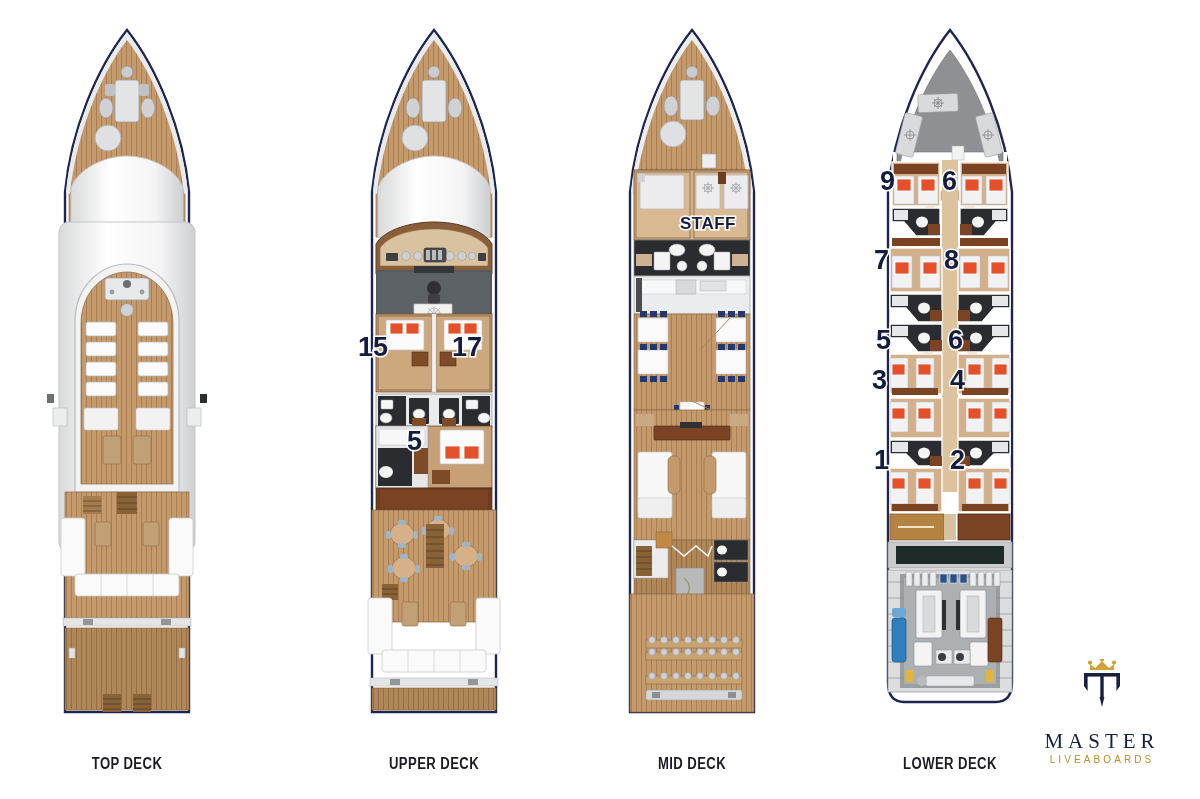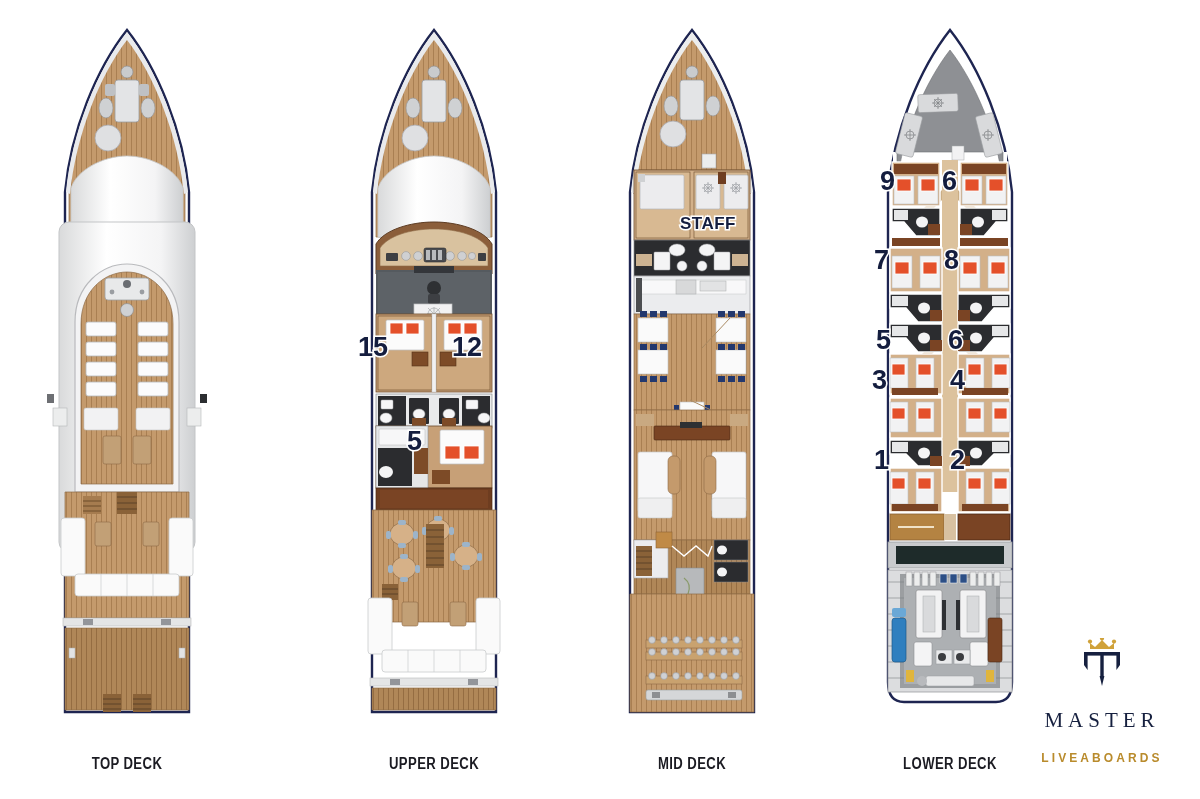--- a/index.html
+++ b/index.html
@@ -25,22 +25,22 @@
   .cabnum span{position:relative;}
   .stafflbl{position:absolute;font-family:"Liberation Sans",sans-serif;font-weight:bold;
     color:#141d3e;font-size:17px;letter-spacing:.5px;
     -webkit-text-stroke:3px #ffffff;paint-order:stroke fill;}
 
   
   .logo{position:absolute;right:22px;bottom:34px;width:152px;text-align:center;}
   .logo .mark{height:50px;}
   .logo .brand{font-family:"Liberation Serif",serif;font-size:21px;letter-spacing:5px;
     color:#16203f;font-weight:normal;margin-top:20px;}
-  .logo .sub{font-family:"Liberation Sans",sans-serif;font-size:12px;letter-spacing:3.1px;
-    color:#b98b2c;font-weight:bold;margin-top:18px;}
+  .logo .sub{font-family:"Liberation Sans",sans-serif;font-size:10px;letter-spacing:3.1px;
+    color:#b98b2c;font-weight:normal;margin-top:0;}
 </style>
 </head>
 <body>
 
 <div class="stage">
 
   <div class="deck" id="deck0" style="left:7px">
     <div class="hull-wrap">
       <svg class="hull" width="240" height="715" viewBox="0 0 240 715">
         <defs>
@@ -339,21 +339,21 @@
         </g>
         <rect x="88" y="580" width="16" height="24" rx="2" fill="#c2a076" stroke="#8d6a46" stroke-width=".6"></rect>
         <rect x="136" y="580" width="16" height="24" rx="2" fill="#c2a076" stroke="#8d6a46" stroke-width=".6"></rect>
         <rect x="56" y="656" width="128" height="8" fill="#e4e5e6" stroke="#b7b9bb" stroke-width=".6"></rect>
         <rect x="76" y="657" width="10" height="6" fill="#93959a"></rect>
           <rect x="154" y="657" width="10" height="6" fill="#93959a"></rect>
         <path d="M58 666 L182 666 L182 688 L58 688 Z" fill="url(#plankD)" stroke="#8d6a46" stroke-width=".7"></path>
       </svg>
 
       <div class="cabnum" style="left:44px;top:312px"><span>15</span></div>
-      <div class="cabnum" style="left:138px;top:312px"><span>12</span></div>
+      <div class="cabnum" style="left:138px;top:312px"><span>17</span></div>
       <div class="cabnum" style="left:93px;top:406px"><span>5</span></div>
     </div>
     <div class="deck-label">UPPER DECK</div>
   </div>
 
   <div class="deck" id="deck2" style="left:572px">
     <div class="hull-wrap">
       <svg class="hull" width="240" height="715" viewBox="0 0 240 715">
         <path d="M120 8 C 150 46,176 108,182 170 L182 520 L182 690 L58 690 L58 520 L58 170 C 64 108,90 46,120 8 Z" fill="#ffffff" stroke="#1e2551" stroke-width="2.4"></path>
 

